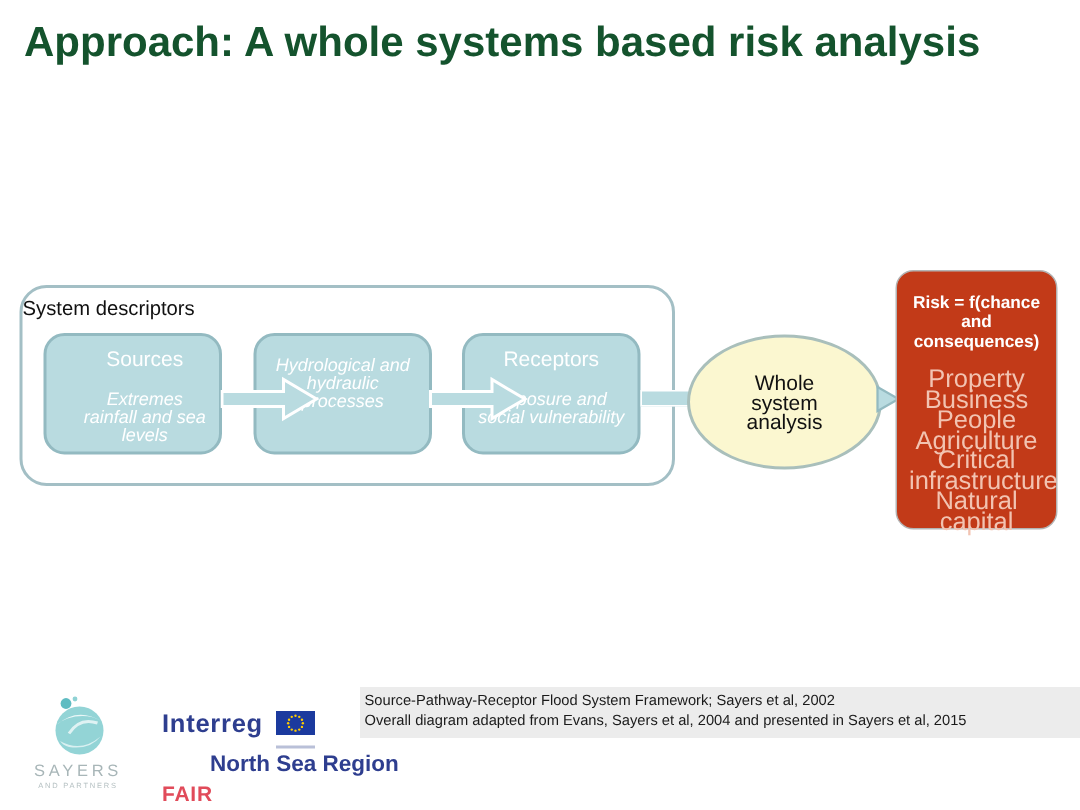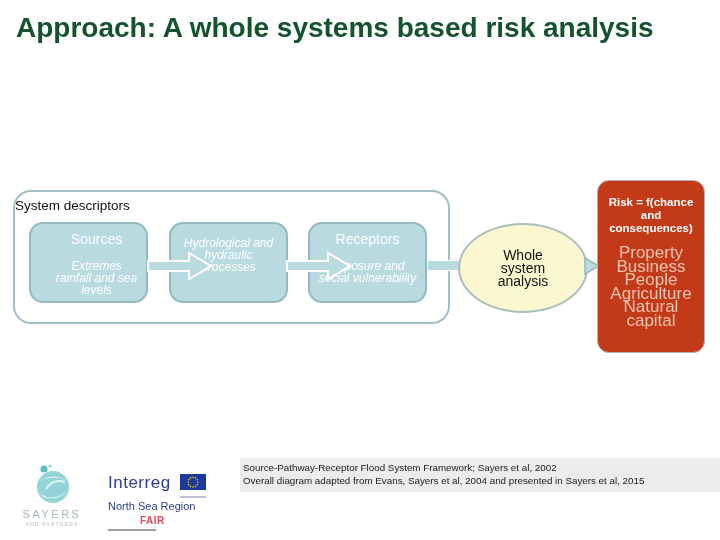--- a/index.html
+++ b/index.html
@@ -90,26 +90,26 @@
   .sayers svg { display: block; margin: 0 auto; }
   .sayers-name {
     margin-top: 2px; font-size: 11px; color: #a8b6b8; letter-spacing: 2.5px;
   }
   .sayers-sub { margin-top: 1px; font-size: 5px; color: #b5c0c2; letter-spacing: 1.2px; }
 
   
   .interreg { position: absolute; left: 108px; top: 474px; }
   .interreg-row { display: flex; align-items: flex-start; }
   .interreg-brand {
-    font-size: 17px; font-weight: normal; color: #2e3e8f; line-height: 17px; letter-spacing: 0.5px;
+    font-size: 17px; font-weight: bold; color: #2e3e8f; line-height: 17px; letter-spacing: 0.5px;
   }
   .eu-flag { display: inline-block; margin-left: 9px; }
   .eu-flag-caption { width: 26px; height: 2px; background: #b9c0d8; margin-top: 1px; }
-  .interreg-region { margin-top: 2px; font-size: 11px; font-weight: normal; color: #2e3e8f; }
-  .interreg-fair { margin-top: 3px; font-size: 10px; font-weight: bold; color: #e14b5a; letter-spacing: 0.5px; margin-left: 32px; }
+  .interreg-region { margin-top: 2px; font-size: 15px; font-weight: bold; color: #2e3e8f; margin-left: 32px; }
+  .interreg-fair { margin-top: 3px; font-size: 14px; font-weight: bold; color: #e14b5a; letter-spacing: 0.5px; }
   .interreg-tagline-bar { margin-top: 3px; width: 48px; height: 2px; background: #9aa2a6; }
 
   
   .citation {
     position: absolute; left: 240px; top: 458px;
     width: 480px; height: 34px;
     background: #ececec; color: #1a1a1a;
     padding: 3px 0 0 3px;
     font-size: 9.8px; line-height: 13px;
   }
@@ -156,20 +156,21 @@
     <polygon points="2,3 16,11 2,19" fill="#b9dbe0" stroke="#93bac1" stroke-width="1.5"></polygon>
   </svg>
 
   <div class="risk-box">
     <div class="risk-heading">Risk = f(chance and consequences)</div>
     <div class="risk-list">
       <div class="risk-item">Property</div>
       <div class="risk-item">Business</div>
       <div class="risk-item">People</div>
       <div class="risk-item">Agriculture</div>
+      <div class="risk-item">Critical infrastructure</div>
       <div class="risk-item">Natural capital</div>
     </div>
   </div>
 
   <div class="sayers">
     <svg width="44" height="44" viewBox="0 0 44 44">
       <circle cx="23" cy="25" r="16" fill="#93d4d6"></circle>
       <path d="M8 21 Q22 9 38 19 Q28 13 15 17 Q10 19 8 21 Z" fill="#ffffff" opacity="0.8"></path>
       <path d="M10 32 Q24 40 37 29 Q30 38 16 36 Q12 35 10 32 Z" fill="#ffffff" opacity="0.65"></path>
       <path d="M16 27 Q23 16 35 20" stroke="#ffffff" stroke-width="2" fill="none" opacity="0.7"></path>

